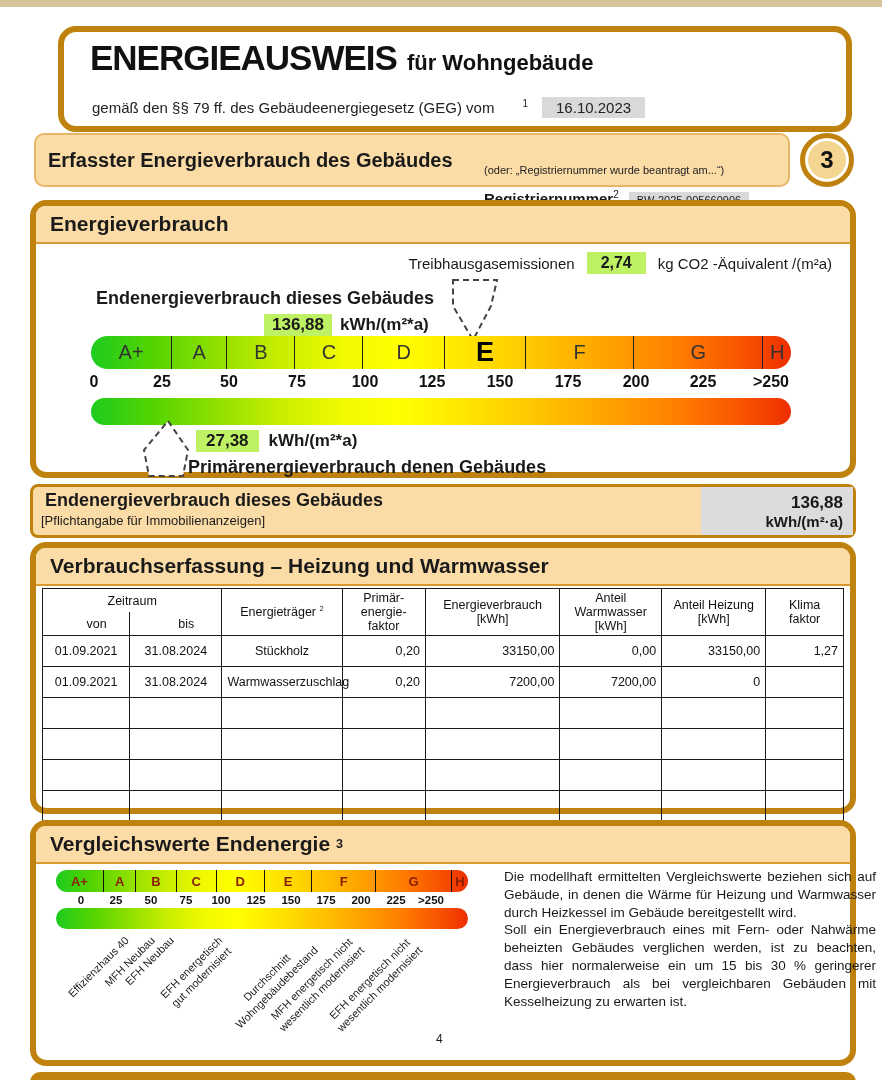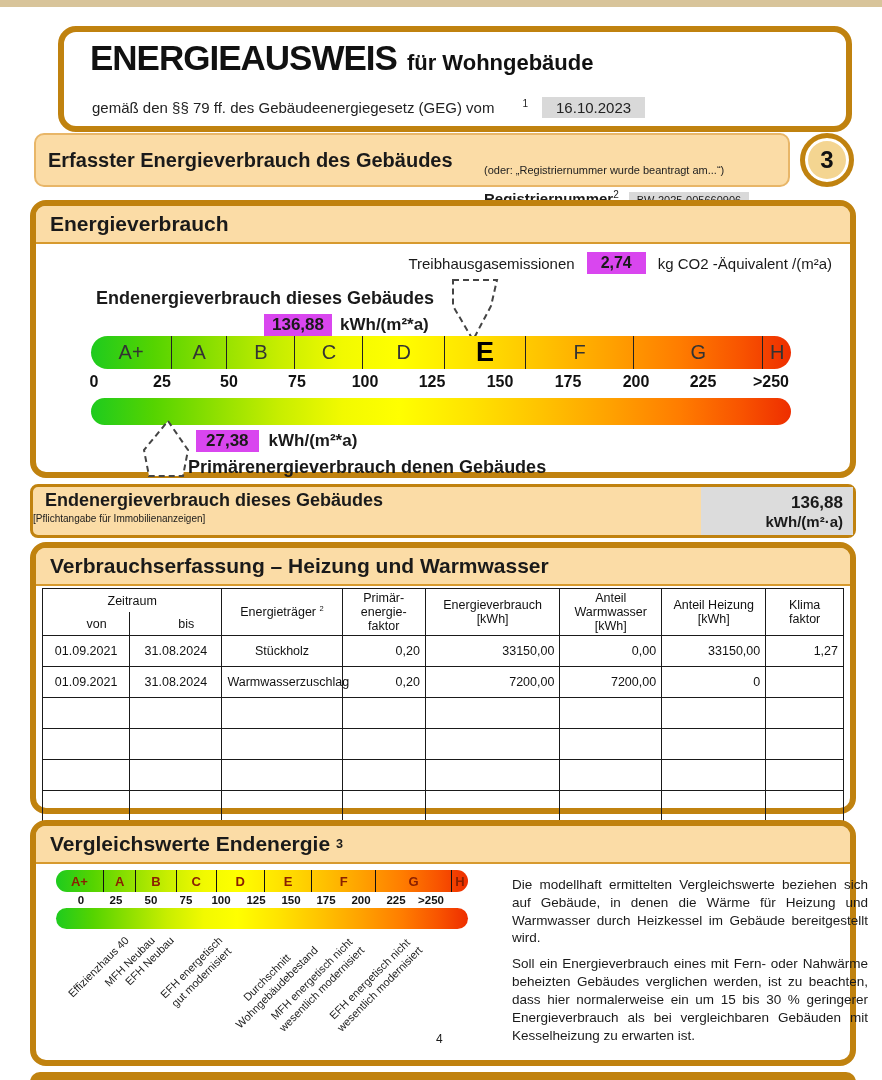--- a/index.html
+++ b/index.html
@@ -5,21 +5,21 @@
   html,body{margin:0;padding:0;}
   body{
     width:882px;height:1080px;position:relative;overflow:hidden;
     background:#ffffff;
     font-family:"Liberation Sans","DejaVu Sans",sans-serif;
     color:#1a1a1a;
   }
   .abs{position:absolute;}
   .topstrip{left:0;top:0;width:882px;height:7px;background:#d8c49a;}
   
-  .valbox{background:#d946ef;font-weight:bold;display:inline-block;}
+  .valbox{background:#bef264;font-weight:bold;display:inline-block;}
   .pre{white-space:pre-line;}
   sup{font-size:0.6em;}
   
   .header-box{
     left:58px;top:26px;width:782px;height:94px;
     border:6px solid #c0820f;border-radius:18px;background:#fff;
   }
   .h-title-row{position:absolute;left:26px;top:6px;white-space:nowrap;}
   .h-title{font-size:35px;font-weight:bold;letter-spacing:-1px;color:#111;}
   .h-sub{font-size:22px;font-weight:bold;margin-left:10px;color:#111;}
@@ -81,21 +81,21 @@
   }
   .prim-val-row{position:absolute;left:152px;top:224px;font-size:17px;font-weight:bold;white-space:nowrap;padding-left:8px;}
   .prim-val-row .valbox{padding:1px 10px;margin-right:10px;}
   .prim-label{position:absolute;left:152px;top:251px;font-size:18px;font-weight:bold;}
   
   .endband{
     left:30px;top:484px;width:826px;height:54px;background:#fbdca6;
     border:3px solid #c0820f;border-radius:8px;box-sizing:border-box;
   }
   .endband-title{position:absolute;left:12px;top:3px;font-size:18px;font-weight:bold;}
-  .endband-sub{position:absolute;left:0;top:26px;font-size:10px;}
+  .endband-sub{position:absolute;left:8px;top:26px;font-size:13px;}
   .endband-valbox{
     position:absolute;right:0;top:0;height:100%;width:152px;background:#dcdcdc;
     display:flex;flex-direction:column;align-items:flex-end;justify-content:center;
     padding-right:10px;box-sizing:border-box;font-weight:bold;
   }
   .endband-val{font-size:17px;}
   .endband-unit{font-size:15px;}
   
   .table-box{left:30px;top:542px;width:826px;height:272px;}
   .ctable{
@@ -128,21 +128,21 @@
   .rot-label{position:absolute;top:108px;width:0;height:0;overflow:visible;}
   .rot-label > span{
     position:absolute;right:0;top:0;display:inline-block;
     transform:rotate(-45deg);transform-origin:top right;
     font-size:11px;color:#222;white-space:pre;text-align:center;line-height:1.25;
   }
   .comp-note{
     position:absolute;left:468px;top:42px;width:372px;
     font-size:13.5px;line-height:1.32;text-align:justify;color:#1a1a1a;
   }
-  .comp-note p{margin:8px;}
+  .comp-note p{margin:0;}
   .fn4{position:absolute;left:400px;top:206px;font-size:12px;}
   .bottomstrip{
     left:30px;top:1072px;width:826px;height:10px;background:#c0820f;
     border-radius:12px 12px 0 0;
   }
   svg.dash{display:block;}
 </style>
 </head>
 <body>
 

